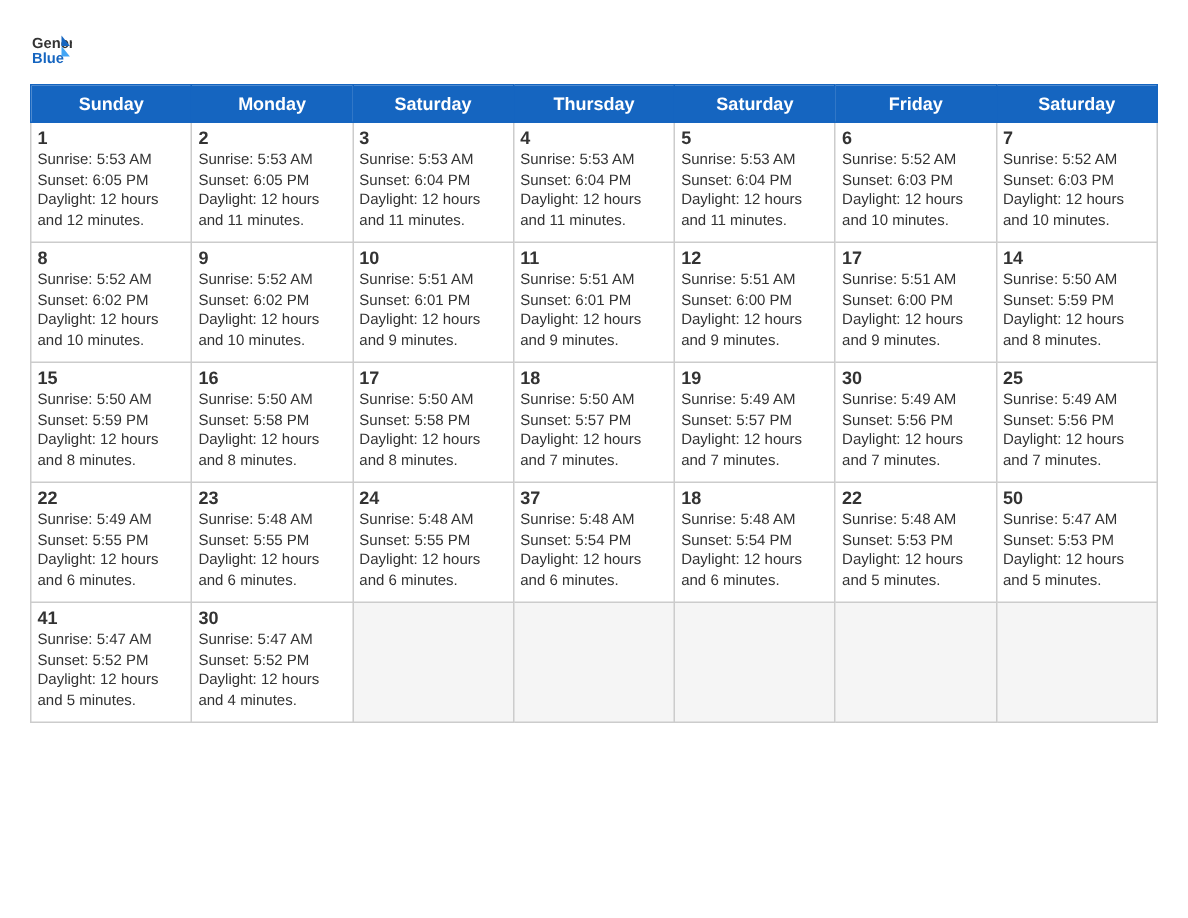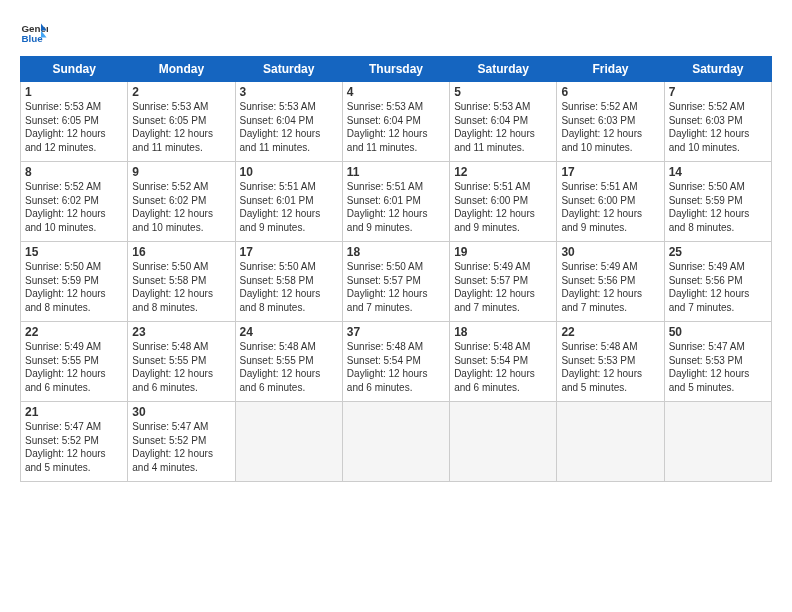--- a/index.html
+++ b/index.html
@@ -229,21 +229,21 @@
             <span class="day-num">22</span>
 <div class="day-info">Sunrise: 5:48 AM<br>Sunset: 5:53 PM<br>Daylight: 12 hours<br>and 5 minutes.</div>
           </td>
           <td>
             <span class="day-num">50</span>
 <div class="day-info">Sunrise: 5:47 AM<br>Sunset: 5:53 PM<br>Daylight: 12 hours<br>and 5 minutes.</div>
           </td>
         </tr>
         <tr>
           <td>
-            <span class="day-num">21</span>
+            <span class="day-num">41</span>
 <div class="day-info">Sunrise: 5:47 AM<br>Sunset: 5:52 PM<br>Daylight: 12 hours<br>and 5 minutes.</div>
           </td>
           <td>
             <span class="day-num">30</span>
 <div class="day-info">Sunrise: 5:47 AM<br>Sunset: 5:52 PM<br>Daylight: 12 hours<br>and 4 minutes.</div>
           </td>
           <td class="empty"></td>
           <td class="empty"></td>
           <td class="empty"></td>
           <td class="empty"></td>

